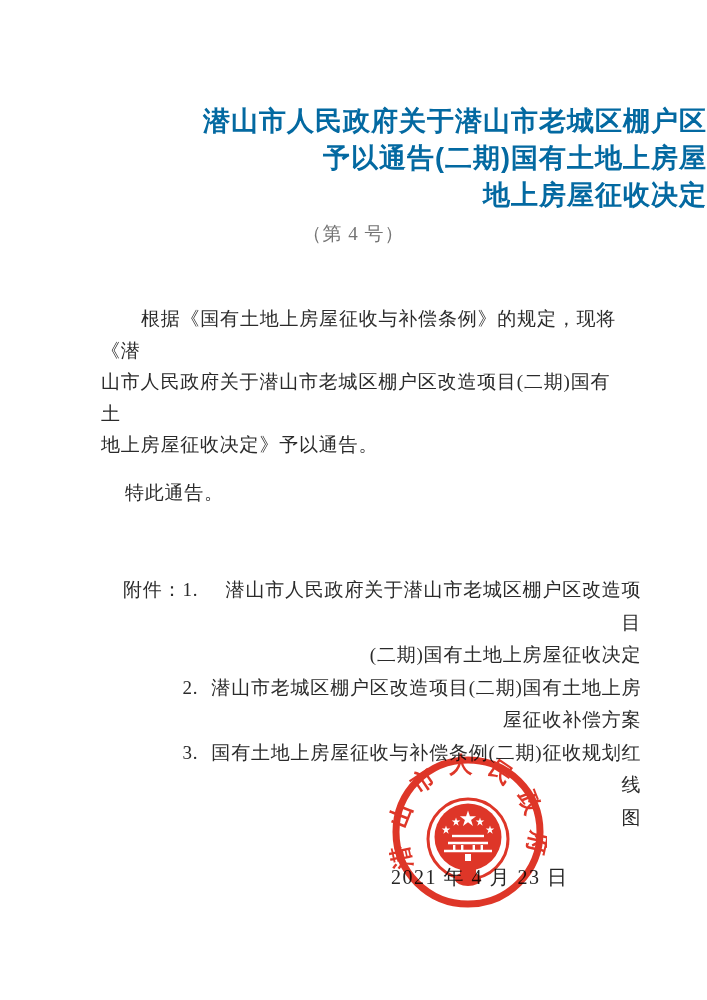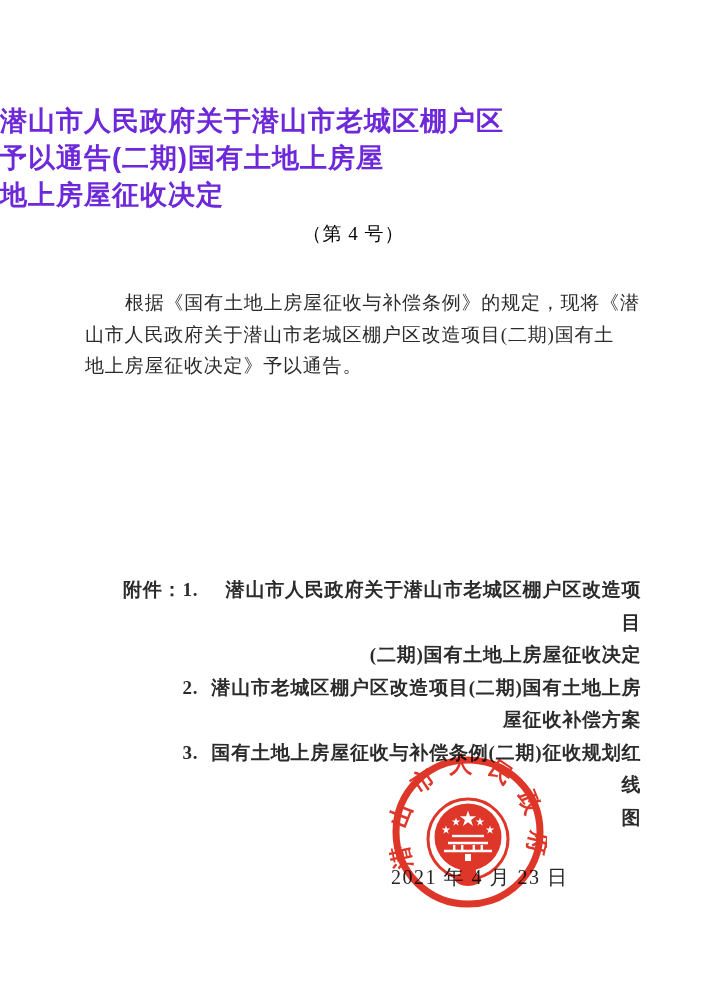--- a/index.html
+++ b/index.html
@@ -7,58 +7,57 @@
     position:relative;
     width:707px;height:1000px;
     background:#ffffff;
     overflow:hidden;
     font-family:"Liberation Serif","DejaVu Serif",serif;
     color:#2b2b2b;
   }
   .title{
     position:absolute;
     left:0;top:103px;width:707px;
-    text-align:left;
+    text-align:right;
     font-family:"Liberation Sans","DejaVu Sans",sans-serif;
     font-weight:bold;
     font-size:27px;
     line-height:37px;
     letter-spacing:1px;
-    color:#6d28d9;
+    color:#0369a1;
   }
   .doc-number{
     position:absolute;
     left:0;top:221px;width:707px;
     text-align:center;
     font-size:19px;
     letter-spacing:1px;
-    color:#000000;
+    color:#737373;
   }
   .body-text{
     position:absolute;
     left:85px;top:287px;
     width:560px;
     font-size:19px;
     line-height:31.5px;
     letter-spacing:0.8px;
   }
   .para{
-    margin:0;
+    margin:16px;
     white-space:pre-line;
     text-indent:2.1em;
   }
   .closing{margin:0;text-indent:2.1em;}
   .attachments{
     position:absolute;
     left:123px;top:574px;
     display:flex;
     font-size:19px;
     line-height:32.5px;
     letter-spacing:0.8px;
-    font-weight:bold;
   }
   .att-label{white-space:nowrap;}
   .att-items{display:flex;flex-direction:column;}
   .att-item{display:flex;}
   .att-num{width:27px;flex:0 0 27px;}
   .att-text{width:432px;white-space:pre-line;text-align:right;}
   .date-line{
     position:absolute;
     left:391px;top:864px;
     font-size:20px;
@@ -85,20 +84,21 @@
     <div>予以通告(二期)国有土地上房屋</div>
     <div>地上房屋征收决定</div>
   </div>
 
   <div class="doc-number">（第 4 号）</div>
 
   <div class="body-text">
     <p class="para">根据《国有土地上房屋征收与补偿条例》的规定，现将《潜
 山市人民政府关于潜山市老城区棚户区改造项目(二期)国有土
 地上房屋征收决定》予以通告。</p>
+    <p class="closing">特此通告。</p>
   </div>
 
   <div class="attachments">
     <div class="att-label">附件：</div>
     <div class="att-items">
       <div class="att-item">
         <span class="att-num">1.</span>
         <span class="att-text">潜山市人民政府关于潜山市老城区棚户区改造项目
 (二期)国有土地上房屋征收决定</span>
       </div>

